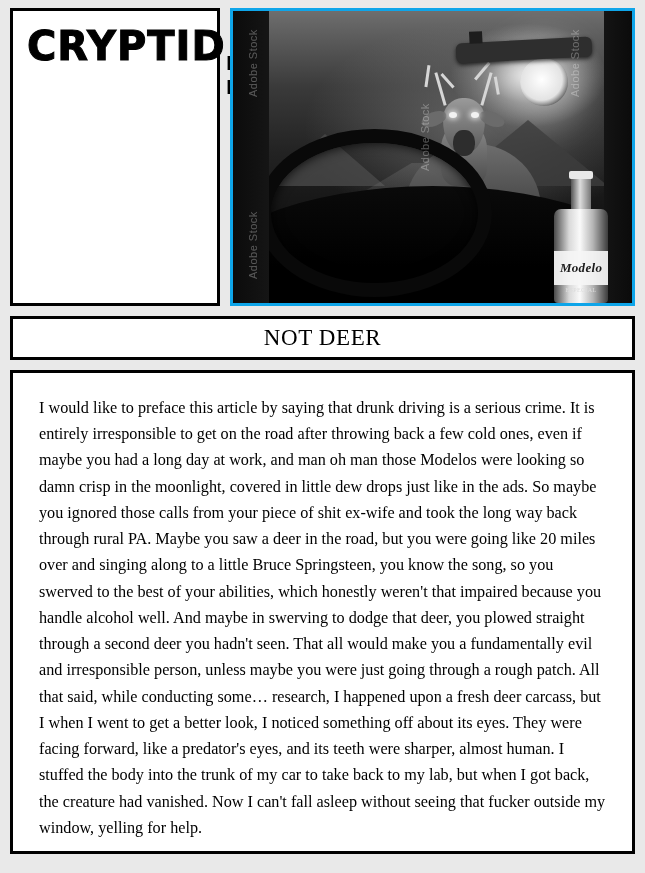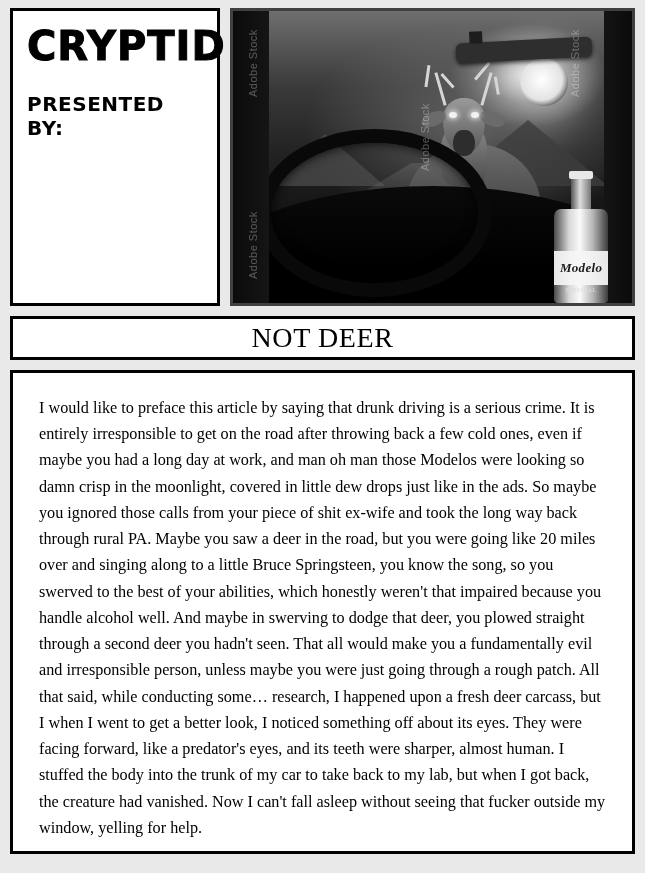--- a/index.html
+++ b/index.html
@@ -31,21 +31,21 @@
     height: 298px;
   }
 
   .masthead {
     width: 210px;
     background: #fff;
     border: 3px solid #000;
     box-sizing: border-box;
     padding: 14px 12px 10px 14px;
     display: flex;
-    flex-direction: column;
+    flex-direction: row;
     justify-content: flex-start;
   }
   .mast-title {
     font-family: "DejaVu Sans", sans-serif;
     font-weight: bold;
     font-size: 40px;
     line-height: 0.98;
     letter-spacing: 1px;
     text-transform: uppercase;
     -webkit-text-stroke: 1px #000;
@@ -68,21 +68,21 @@
     line-height: 1.05;
     letter-spacing: 0.5px;
     text-transform: uppercase;
     margin-top: 12px;
   }
   .mast-author .a2 { display: block; }
 
   
   .photo-frame {
     flex: 1;
-    border: 3px solid #404040;
+    border: 3px solid #0ea5e9;
     box-sizing: border-box;
     position: relative;
     overflow: hidden;
     background: #111;
   }
   .photo {
     position: absolute;
     inset: 0;
     background:
       radial-gradient(ellipse 120px 80px at 74% 22%, rgba(255,255,255,0.85) 0%, rgba(255,255,255,0.25) 35%, rgba(255,255,255,0) 65%),
@@ -344,21 +344,21 @@
     border: 3px solid #000;
     background: #fff;
     box-sizing: border-box;
     height: 44px;
     display: flex;
     align-items: center;
     justify-content: center;
   }
   .headline {
     font-family: "Liberation Serif", serif;
-    font-size: 28px;
+    font-size: 23px;
     letter-spacing: 0.6px;
     text-transform: uppercase;
   }
 
   
   .article-box {
     margin-top: 10px;
     border: 3px solid #000;
     background: #fff;
     box-sizing: border-box;

